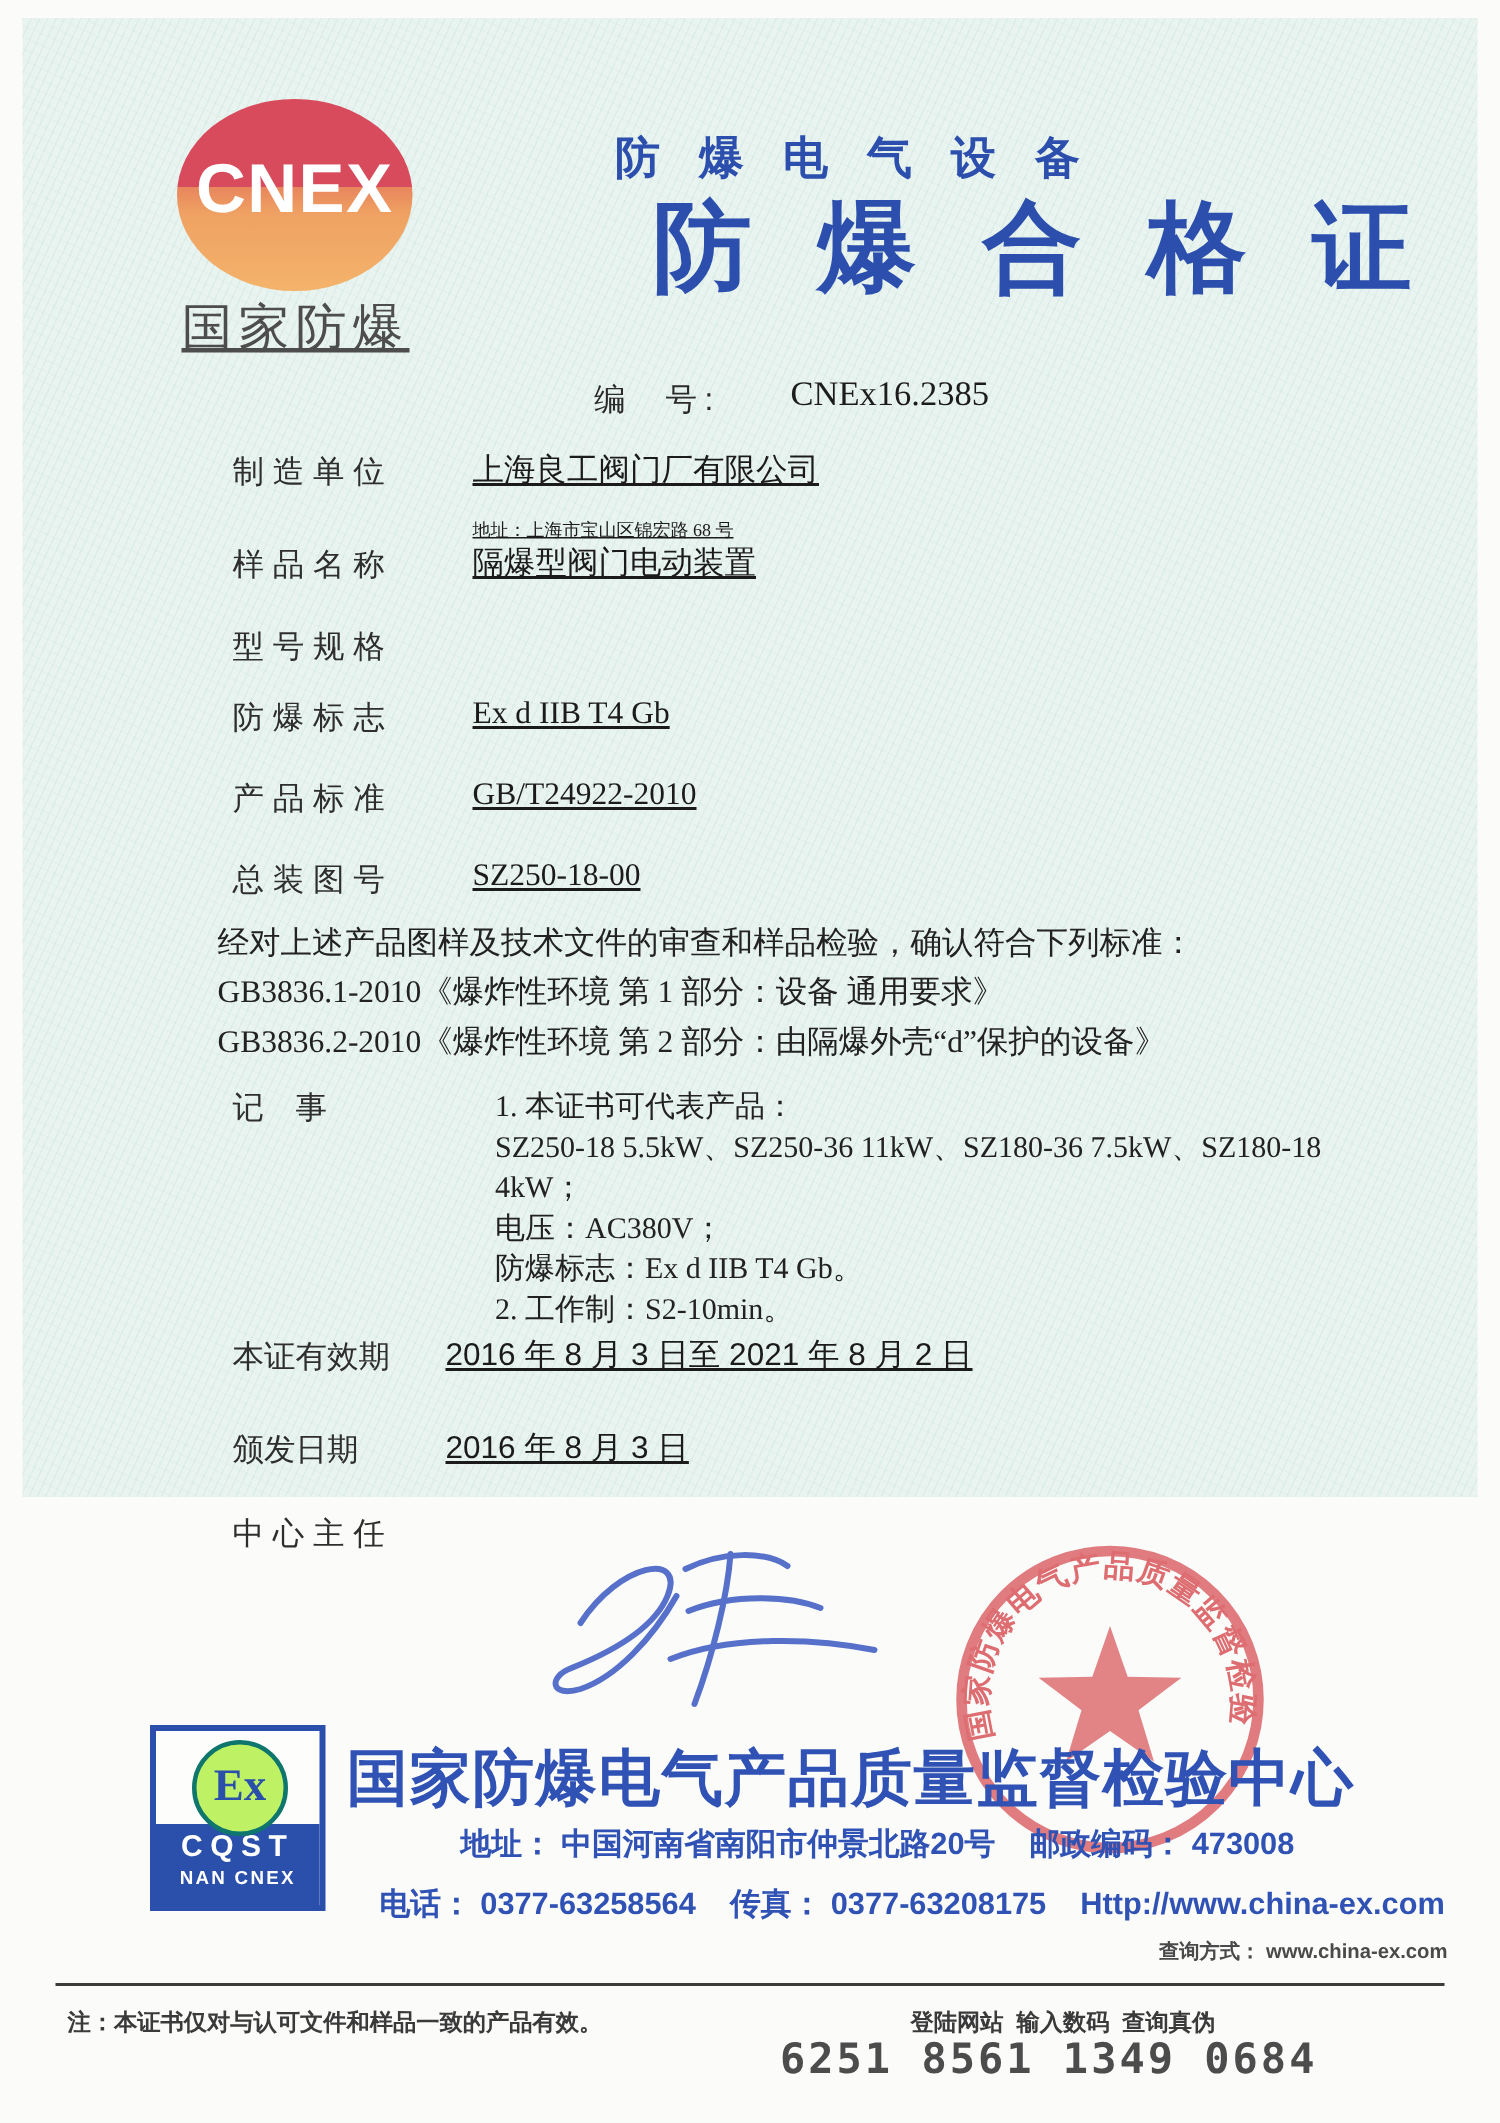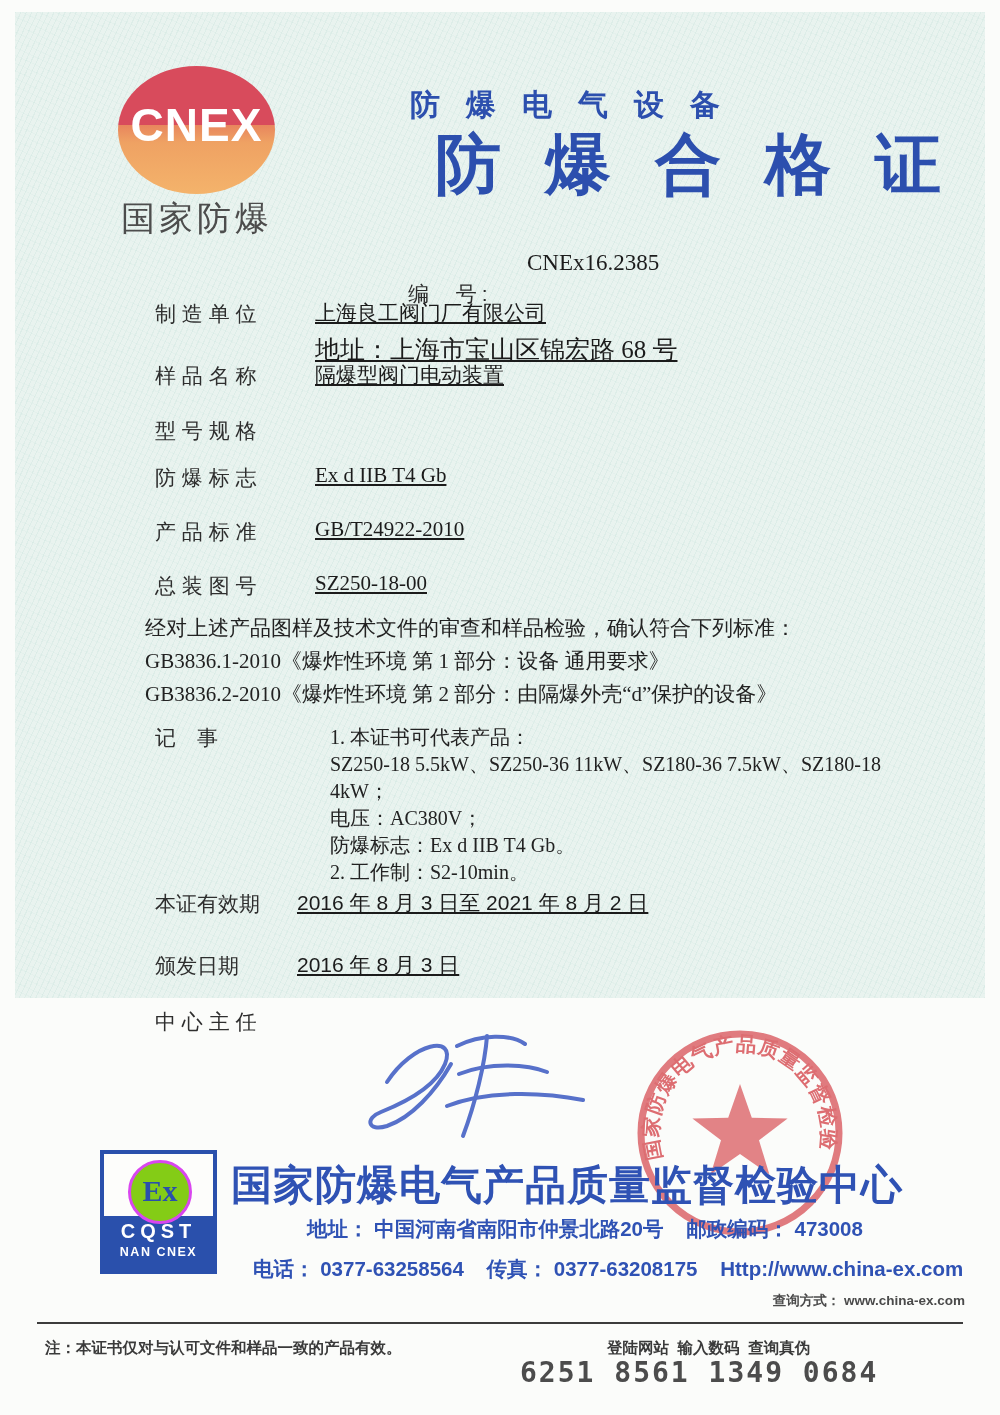--- a/index.html
+++ b/index.html
@@ -22,47 +22,47 @@
     position:absolute;left:103px;top:54px;width:157px;height:128px;border-radius:50%;
     background:linear-gradient(180deg,#d84b5c 0%,#d84b5c 46%,#e8865d 46%,#efa263 60%,#f4b36b 100%);
     overflow:hidden;
   }
   .logo-ellipse span{
     position:absolute;left:0;right:0;top:32px;text-align:center;
     font:bold 46px "Liberation Sans",sans-serif;color:#fff;letter-spacing:1px;
   }
   .logo-caption{
     position:absolute;left:88px;top:184px;width:188px;text-align:center;
-    font:34px "Liberation Sans",sans-serif;color:#4d4d4d;letter-spacing:4px;white-space:pre;
+    font:34px "Liberation Sans",sans-serif;color:#4d4d4d;letter-spacing:4px;white-space:pre;text-decoration:underline;
   }
   .subtitle{
     position:absolute;left:130px;right:0;top:73px;text-align:center;
     font:bold 30px "Liberation Sans",sans-serif;color:#2c4fae;letter-spacing:26px;text-indent:26px;
     white-space:pre;
   }
   .title{
     position:absolute;left:130px;right:0;top:108px;text-align:right;
     font:900 66px "Liberation Sans",sans-serif;color:#2c4fae;letter-spacing:44px;text-indent:44px;
     white-space:pre;
   }
-  .serial-label{left:393px;top:240px;font:21px "Liberation Sans",sans-serif;color:#2a2a2a;letter-spacing:5px;margin-top:28px;}
+  .serial-label{left:381px;top:240px;font:21px "Liberation Sans",sans-serif;color:#2a2a2a;letter-spacing:5px;}
   .serial-value{left:512px;top:238px;font:23px "Liberation Serif",serif;color:#1c1c1c;}
   
   .lbl{font:21px "Liberation Sans",sans-serif;color:#2e2e2e;left:140px;}
   .val{font:21px "Liberation Serif",serif;color:#1b1b1b;left:300px;text-decoration:underline;}
   .para{font:21px "Liberation Serif",serif;color:#222;left:130px;}
   .rline{font:20px "Liberation Serif",serif;color:#222;left:315px;}
   
   .exbox{
     position:absolute;left:85px;top:1138px;width:117px;height:124px;
     border:4px solid #2a50ac;background:#fdfdfb;box-sizing:border-box;
   }
   .exbox .excirc{
-    position:absolute;left:24px;top:6px;width:58px;height:58px;border:3px solid #d946ef;border-radius:50%;
-    text-align:center;color:#2a50ac;font:bold 30px "Liberation Serif",serif;line-height:56px;z-index:2;background:#84cc16;
+    position:absolute;left:24px;top:6px;width:58px;height:58px;border:3px solid #0f766e;border-radius:50%;
+    text-align:center;color:#2a50ac;font:bold 30px "Liberation Serif",serif;line-height:56px;z-index:2;background:#bef264;
   }
   .exbox .exband{
     position:absolute;left:0;right:0;bottom:0;height:54px;background:#2a50ac;color:#fff;text-align:center;
   }
   .exband .cqst{display:block;font:bold 20px "Liberation Sans",sans-serif;letter-spacing:5px;margin-top:4px;}
   .exband .ny{display:block;font:bold 12.5px "Liberation Sans",sans-serif;letter-spacing:1.5px;margin-top:2px;}
   .orgname{
     left:216px;top:1146px;font:bold 41px "Liberation Serif",serif;color:#2f52b4;letter-spacing:1px;
   }
   .fline{font:bold 20.5px "Liberation Sans",sans-serif;color:#2f52b4;}
@@ -85,21 +85,21 @@
   </div>
   <div class="logo-caption">国家防爆</div>
 
   <div class="subtitle">防爆电气设备</div>
   <div class="title">防爆合格证</div>
   <span class="abs serial-label">编  号:</span>
   <span class="abs serial-value">CNEx16.2385</span>
 
   <span class="abs lbl" style="top:288px">制 造 单 位</span>
   <span class="abs val" style="top:287px">上海良工阀门厂有限公司</span>
-  <span class="abs val" style="top:321px;font-size:25px">地址：上海市宝山区锦宏路 68 号</span>
+  <span class="abs val" style="top:333px;font-size:12px">地址：上海市宝山区锦宏路 68 号</span>
 
   <span class="abs lbl" style="top:350px">样 品 名 称</span>
   <span class="abs val" style="top:349px">隔爆型阀门电动装置</span>
 
   <span class="abs lbl" style="top:405px">型 号 规 格</span>
 
   <span class="abs lbl" style="top:452px">防 爆 标 志</span>
   <span class="abs val" style="top:451px">Ex d IIB T4 Gb</span>
 
   <span class="abs lbl" style="top:506px">产 品 标 准</span>

